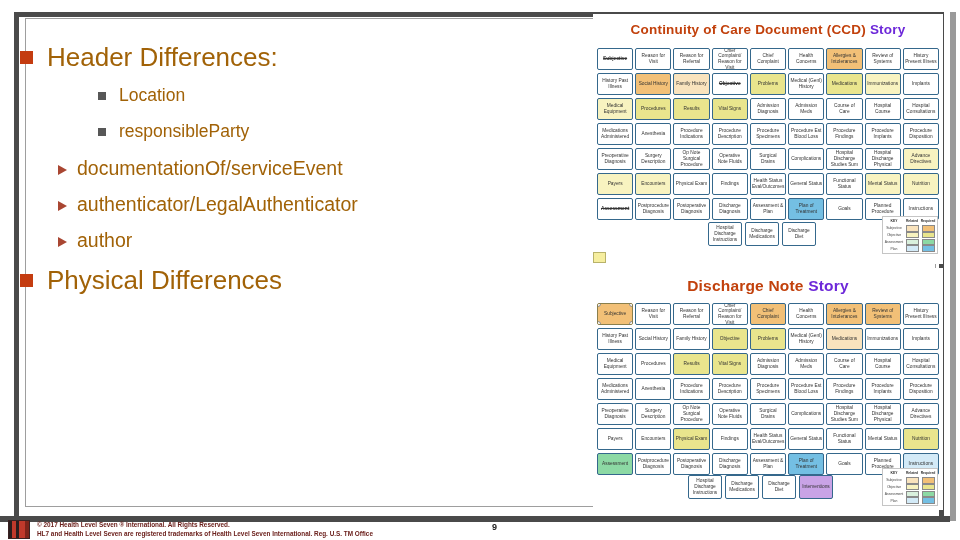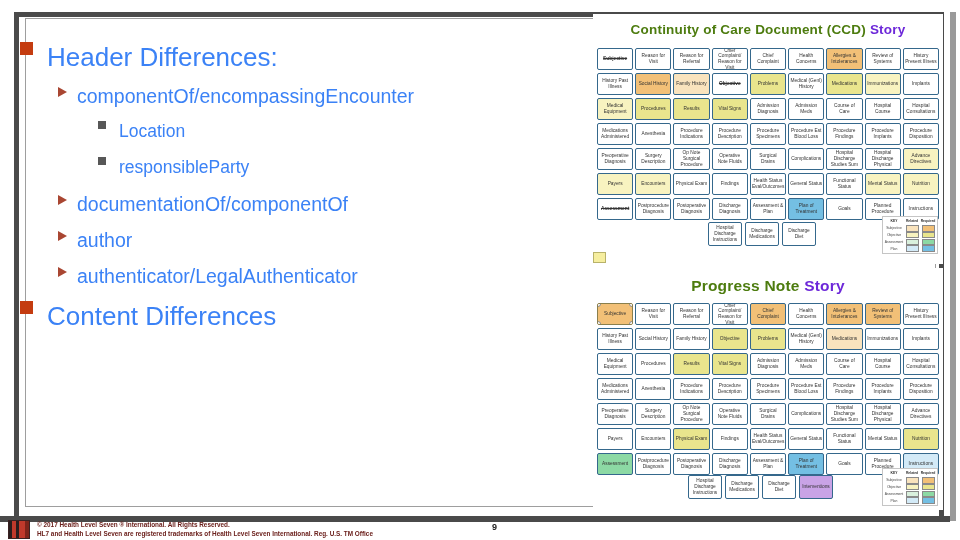--- a/index.html
+++ b/index.html
@@ -8,38 +8,38 @@
   
   .frame-outer{position:absolute;left:14px;top:12px;width:930px;height:509px;
                border:5px solid #4a4a4a;box-sizing:border-box;background:transparent;}
   .frame-inner{position:absolute;left:25px;top:18px;width:911px;height:489px;
                border:1px solid #9e9e9e;box-sizing:border-box;}
   .right-strip{position:absolute;left:950px;top:12px;width:6px;height:509px;background:#9a9a9a;}
   .bottom-bar{position:absolute;left:0;top:516px;width:950px;height:6px;background:#4a4a4a;}
 
   
   .outline{position:absolute;left:0;top:42px;width:560px;}
-  .ol{display:flex;align-items:flex-start;color:#3b82f6;}
+  .ol{display:flex;align-items:center;color:#a16207;}
   .ol-l1{margin:0 0 12px 20px;font-size:26px;}
   .ol-l2{margin:0 0 13px 58px;font-size:19.5px;}
   .ol-l3{margin:0 0 15px 98px;font-size:17.5px;}
   .mk{flex:none;display:inline-block;}
   .mk1{width:13px;height:13px;background:#c43c10;margin-right:14px;}
   .mk2{width:0;height:0;border-top:5px solid transparent;border-bottom:5px solid transparent;
        border-left:9px solid #a94632;margin-right:10px;margin-top:2px;}
   .mk3{width:8px;height:8px;background:#575757;margin-right:13px;}
 
   
   .story{position:absolute;background:#fff;}
   .ccd{left:593px;top:14px;width:350px;height:250px;}
   .pn{left:593px;top:268px;width:350px;height:242px;}
   .story-title{text-align:center;font-weight:bold;letter-spacing:0.2px;}
   .ccd .story-title{margin-top:8px;font-size:13.5px;}
   .pn .story-title{margin-top:9px;font-size:15.5px;}
-  .t-main{color:#4d7c0f;margin-top:14px;}
+  .t-main{color:#c2410c;margin-top:14px;}
   .t-suffix{color:#6d28d9;}
   .story-grid{position:absolute;left:4px;right:4px;display:grid;
               grid-template-columns:repeat(9,1fr);gap:3px 2px;grid-auto-rows:22px;}
   .ccd .story-grid{top:34px;}
   .pn .story-grid{top:35px;}
   .cell{position:relative;background:#fff;border:1px solid #35688c;border-radius:2px;
         box-sizing:border-box;display:flex;align-items:center;justify-content:center;
         text-align:center;font-size:4.8px;line-height:1.2;color:#333;padding:1px;overflow:hidden;}
   .cell span{display:block;width:100%;}
   .story-extra{position:absolute;display:flex;gap:3px;}
@@ -94,47 +94,43 @@
 
   <div class="frame-outer"></div>
   <div class="frame-inner"></div>
   <div class="right-strip"></div>
 
   <div id="outline" class="outline">
       <div class="ol ol-l1">
         <span class="mk mk1"></span>
         <span class="ol-text">Header Differences:</span>
       </div>
-      <div class="ol ol-l2">
-        <span class="mk mk2"></span>
-        <span class="ol-text">componentOf/encompassingEncounter</span>
-      </div>
       <div class="ol ol-l3">
         <span class="mk mk3"></span>
         <span class="ol-text">Location</span>
       </div>
       <div class="ol ol-l3">
         <span class="mk mk3"></span>
         <span class="ol-text">responsibleParty</span>
       </div>
       <div class="ol ol-l2">
         <span class="mk mk2"></span>
-        <span class="ol-text">documentationOf/componentOf</span>
+        <span class="ol-text">documentationOf/serviceEvent</span>
+      </div>
+      <div class="ol ol-l2">
+        <span class="mk mk2"></span>
+        <span class="ol-text">authenticator/LegalAuthenticator</span>
       </div>
       <div class="ol ol-l2">
         <span class="mk mk2"></span>
         <span class="ol-text">author</span>
       </div>
-      <div class="ol ol-l2">
-        <span class="mk mk2"></span>
-        <span class="ol-text">authenticator/LegalAuthenticator</span>
-      </div>
       <div class="ol ol-l1">
         <span class="mk mk1"></span>
-        <span class="ol-text">Content Differences</span>
+        <span class="ol-text">Physical Differences</span>
       </div>
     </div>
 
   <div id="ccd-story" class="story ccd">
     <div class="story-title">
       <span class="t-main">Continuity of Care Document (CCD)</span>
       <span class="t-suffix">Story</span>
     </div>
     <div class="story-grid">
         <div class="cell c-strike">
@@ -380,21 +376,21 @@
             <i class="sw c-preq"></i>
           </span>
         </div>
       </div>
   </div>
 
   <div class="artifact"></div>
 
   <div id="pn-story" class="story pn">
     <div class="story-title">
-      <span class="t-main">Progress Note</span>
+      <span class="t-main">Discharge Note</span>
       <span class="t-suffix">Story</span>
     </div>
     <div class="story-grid">
         <div class="cell c-sreq selected">
           <span>Subjective</span>
           <i class="h tl"></i>
           <i class="h tr"></i>
           <i class="h bl"></i>
           <i class="h br"></i>
         </div>

